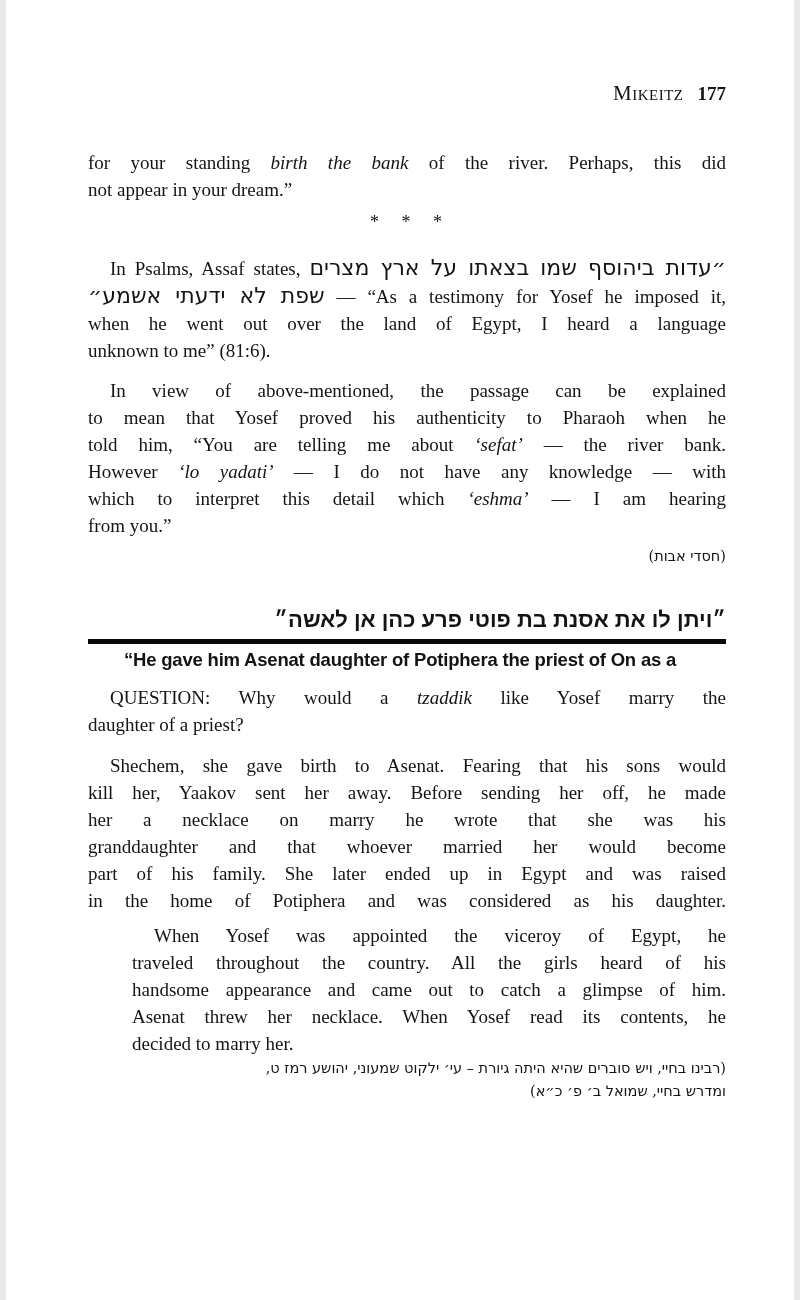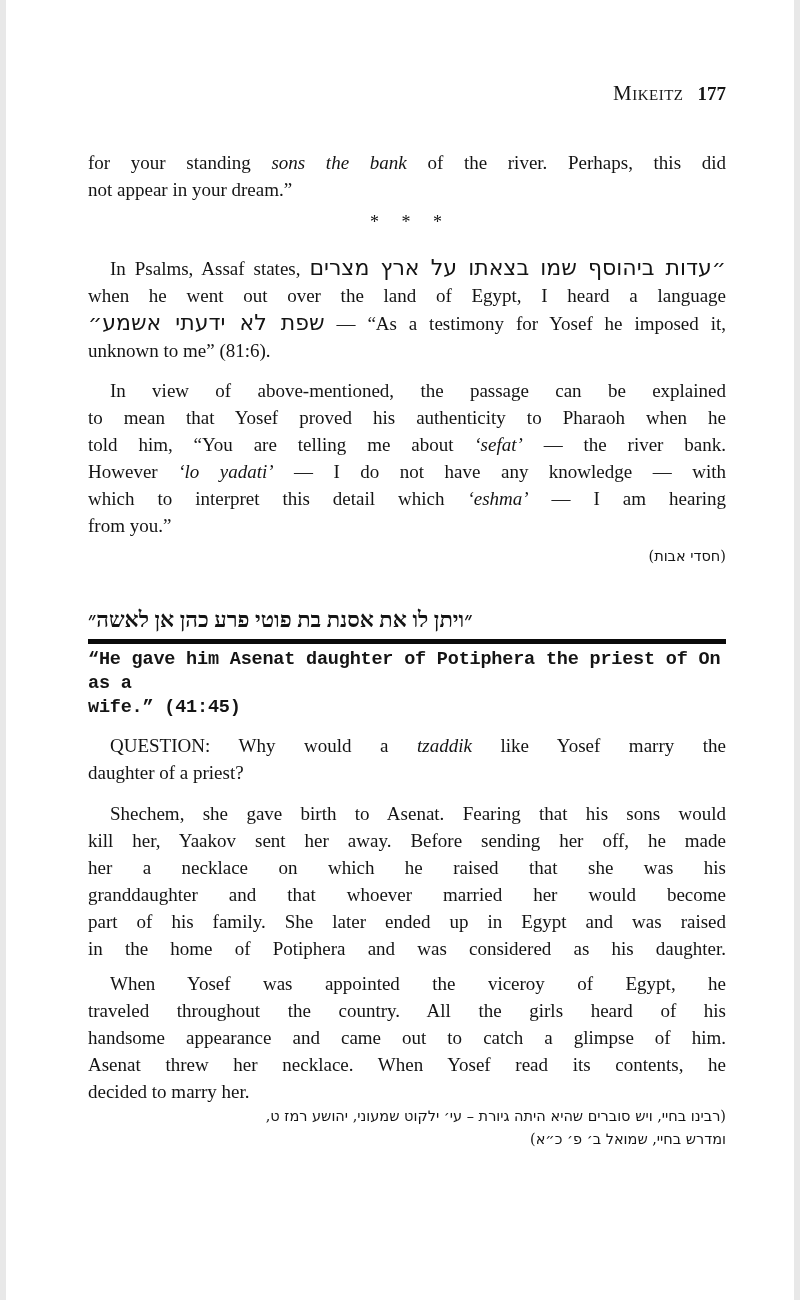--- a/index.html
+++ b/index.html
@@ -24,21 +24,21 @@
   .column > :nth-child(2){margin-top:41px;}   
   .column > :nth-child(3){margin-top:6px;}    
   .column > :nth-child(4){margin-top:18px;}   
   .column > :nth-child(5){margin-top:13px;}   
   .column > :nth-child(6){margin-top:6px;text-align:right;}    
   .column > :nth-child(7){margin-top:36px;}   
   .column > :nth-child(8){margin-top:3px;}    
   .column > :nth-child(9){margin-top:4px;}    
   .column > :nth-child(10){margin-top:12px;}  
   .column > :nth-child(11){margin-top:14px;}  
-  .column > :nth-child(12){margin-top:8px;}   
+  .column > :nth-child(12){margin-top:8px;margin-left:44px;}   
   .column > :nth-child(13){}  
 
   .running-header{
     text-align:right;
     line-height:27px;
     white-space:nowrap;
   }
   .chapter{
     font-variant:small-caps;
     font-size:21px;
@@ -74,84 +74,84 @@
   .citation{
     font-family:"DejaVu Serif","DejaVu Sans",serif;
     font-size:14.5px;
     line-height:23px;
     text-align:right;
   }
   .citation .cit-line{direction:rtl;}
 
   .heb-heading{
     direction:rtl;
-    text-align:left;
-    font-family:Liberation Serif, serif;
+    text-align:right;
+    font-family:Liberation Sans, sans-serif;
     font-weight:700;
     font-size:22px;
     line-height:32px;
   }
 
   .rule{
     height:5px;
     background:#0a0a0a;
     width:100%;
   }
 
   .eng-heading{
-    font-family:Liberation Mono, monospace;
+    font-family:Liberation Sans, sans-serif;
     font-weight:700;
     font-size:18.5px;
     line-height:24px;
     text-align:left;
     letter-spacing:-0.2px;
+    margin-left:36px;
   }
 </style>
 </head>
 <body>
 
 <div class="page">
   <div class="column">
       <div class="running-header"><span class="chapter">Mikeitz</span><span class="pagenum">177</span></div>
       <div class="para">
-        <div class="line j"><span class="seg-n">for your standing </span><span class="seg-i">sons the bank</span><span class="seg-n"> of the river. Perhaps, this did</span></div>
+        <div class="line j"><span class="seg-n">for your standing </span><span class="seg-i">birth the bank</span><span class="seg-n"> of the river. Perhaps, this did</span></div>
         <div class="line"><span class="seg-n">not appear in your dream.”</span></div>
       </div>
       <div class="stars">* * *</div>
       <div class="para indent">
         <div class="line j"><span class="seg-n">In Psalms, Assaf states, </span><span class="seg-h" dir="rtl">״עדות ביהוסף שמו בצאתו על ארץ מצרים</span></div>
+        <div class="line j"><span class="seg-h" dir="rtl">שפת לא ידעתי אשמע״</span><span class="seg-n"> — “As a testimony for Yosef he imposed it,</span></div>
         <div class="line j"><span class="seg-n">when he went out over the land of Egypt, I heard a language</span></div>
-        <div class="line j"><span class="seg-h" dir="rtl">שפת לא ידעתי אשמע״</span><span class="seg-n"> — “As a testimony for Yosef he imposed it,</span></div>
         <div class="line"><span class="seg-n">unknown to me” (81:6).</span></div>
       </div>
       <div class="para indent">
         <div class="line j"><span class="seg-n">In view of above-mentioned, the passage can be explained</span></div>
         <div class="line j"><span class="seg-n">to mean that Yosef proved his authenticity to Pharaoh when he</span></div>
         <div class="line j"><span class="seg-n">told him, “You are telling me about </span><span class="seg-i">‘sefat’</span><span class="seg-n"> — the river bank.</span></div>
         <div class="line j"><span class="seg-n">However </span><span class="seg-i">‘lo yadati’</span><span class="seg-n"> — I do not have any knowledge — with</span></div>
         <div class="line j"><span class="seg-n">which to interpret this detail which </span><span class="seg-i">‘eshma’</span><span class="seg-n"> — I am hearing</span></div>
         <div class="line"><span class="seg-n">from you.”</span></div>
       </div>
       <div class="citation">
         <div class="cit-line">(חסדי אבות)</div>
       </div>
       <div class="heb-heading">״ויתן לו את אסנת בת פוטי פרע כהן אן לאשה״</div>
       <div class="rule"></div>
       <div class="eng-heading">
         <div class="eng-heading-line">“He gave him Asenat daughter of Potiphera the priest of On as a</div>
-        <div class="eng-heading-line">wife.” (41:45)</div>
       </div>
       <div class="para indent">
         <div class="line j"><span class="seg-n">QUESTION: Why would a </span><span class="seg-i">tzaddik</span><span class="seg-n"> like Yosef marry the</span></div>
         <div class="line"><span class="seg-n">daughter of a priest?</span></div>
       </div>
       <div class="para indent">
         <div class="line j"><span class="seg-n">Shechem, she gave birth to Asenat. Fearing that his sons would</span></div>
         <div class="line j"><span class="seg-n">kill her, Yaakov sent her away. Before sending her off, he made</span></div>
-        <div class="line j"><span class="seg-n">her a necklace on which he raised that she was his</span></div>
+        <div class="line j"><span class="seg-n">her a necklace on marry he wrote that she was his</span></div>
         <div class="line j"><span class="seg-n">granddaughter and that whoever married her would become</span></div>
         <div class="line j"><span class="seg-n">part of his family. She later ended up in Egypt and was raised</span></div>
         <div class="line j"><span class="seg-n">in the home of Potiphera and was considered as his daughter.</span></div>
       </div>
       <div class="para indent">
         <div class="line j"><span class="seg-n">When Yosef was appointed the viceroy of Egypt, he</span></div>
         <div class="line j"><span class="seg-n">traveled throughout the country. All the girls heard of his</span></div>
         <div class="line j"><span class="seg-n">handsome appearance and came out to catch a glimpse of him.</span></div>
         <div class="line j"><span class="seg-n">Asenat threw her necklace. When Yosef read its contents, he</span></div>
         <div class="line"><span class="seg-n">decided to marry her.</span></div>

